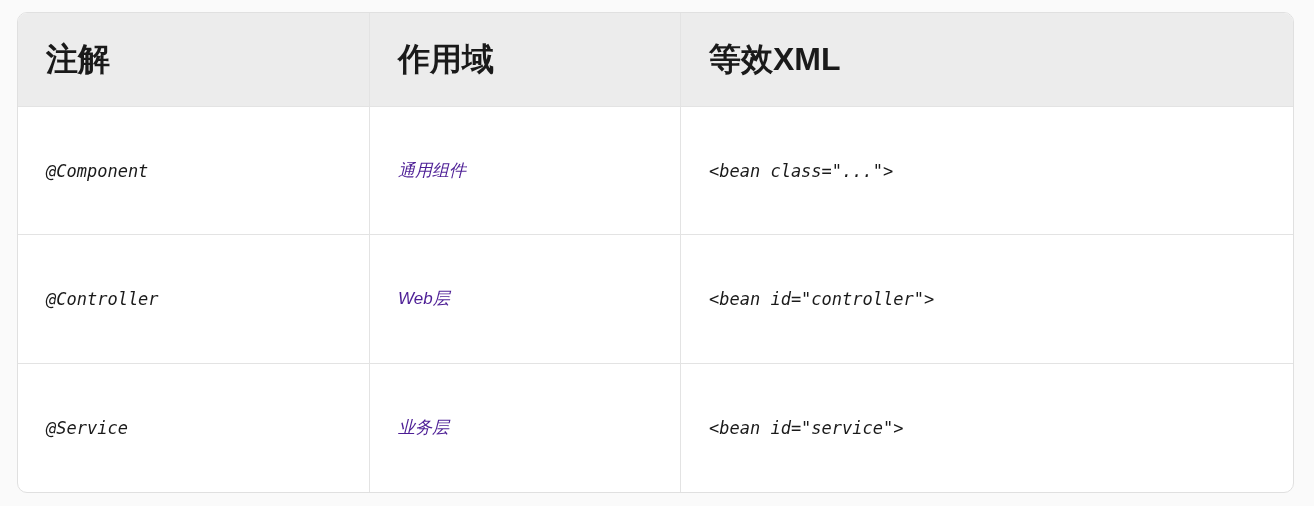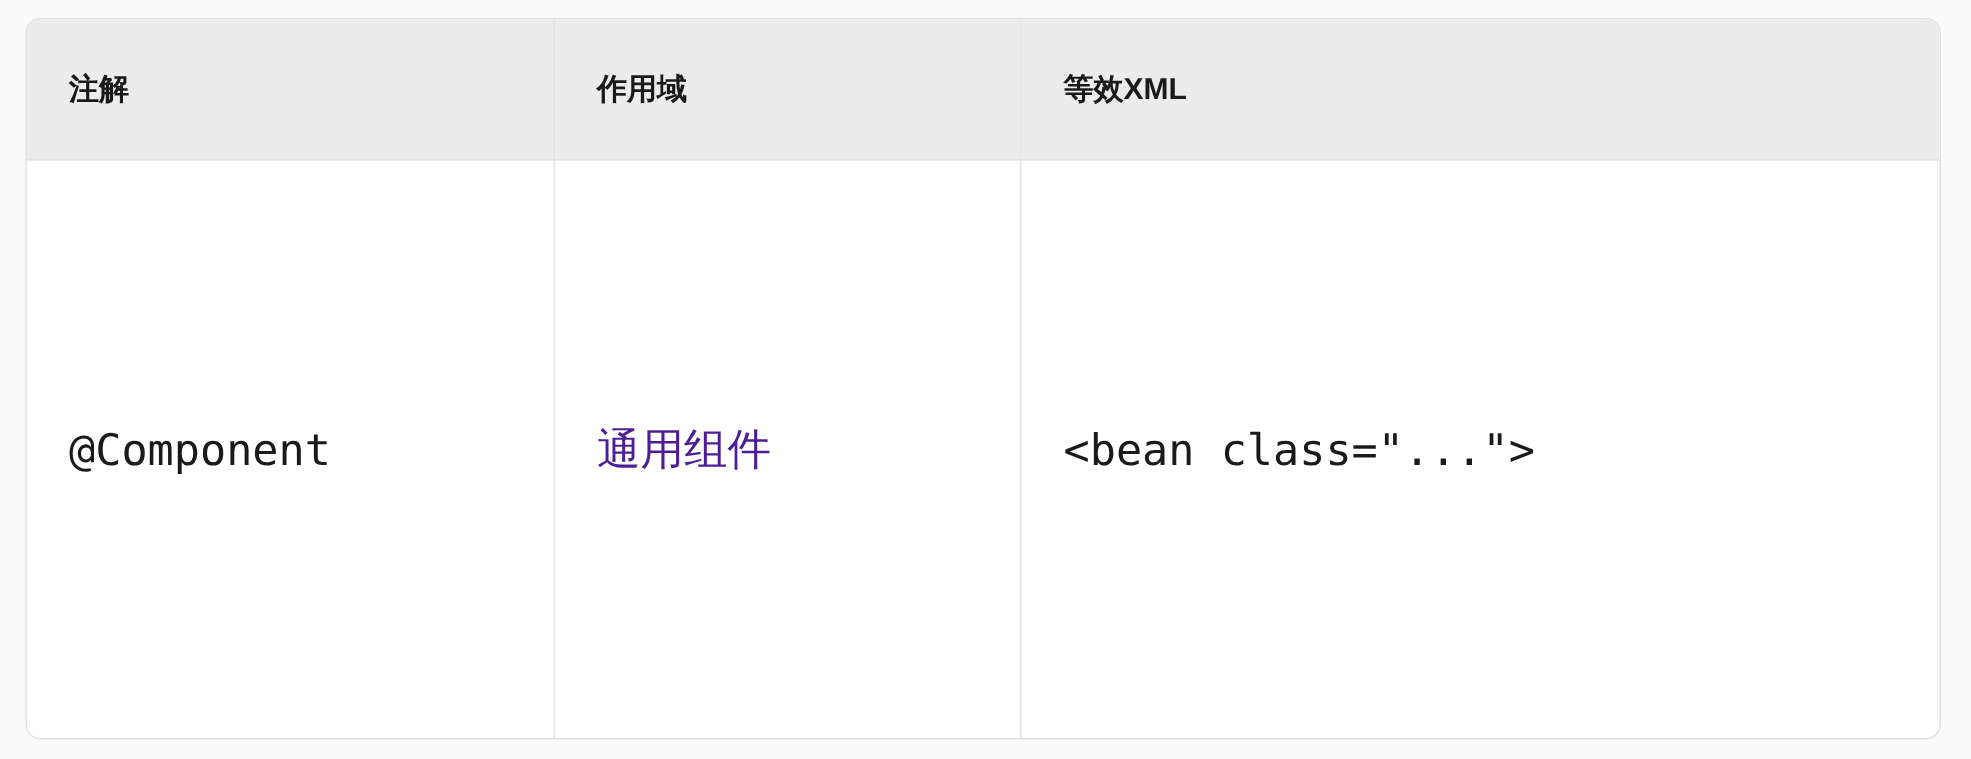--- a/index.html
+++ b/index.html
@@ -29,28 +29,29 @@
   }
   th, td {
     text-align: left;
     vertical-align: middle;
     padding: 0 20px 0 28px;
     white-space: nowrap;
   }
   thead th {
     background: #ececec;
     font-weight: 700;
-    font-size: 20px;
+    font-size: 32px;
     height: 94px;
     color: #1a1a1a;
     margin-top: 26px;
   }
   tbody td {
     height: 96px;
-    font-size: 29px;
+    font-size: 17px;
+    font-style: italic;
   }
   th:not(:last-child), td:not(:last-child) {
     border-right: 1px solid #e3e3e3;
   }
   thead th, tbody tr:not(:last-child) td {
     border-bottom: 1px solid #e3e3e3;
   }
   .col-annotation { width: 352px; }
   .col-scope { width: 311px; }
   .mono {
@@ -78,15 +79,25 @@
         <th>作用域</th>
         <th>等效XML</th>
       </tr>
     </thead>
     <tbody>
       <tr>
         <td class="mono">@Component</td>
         <td class="cjk">通用组件</td>
         <td class="mono">&lt;bean class="..."&gt;</td>
       </tr>
+      <tr>
+        <td class="mono">@Controller</td>
+        <td class="cjk">Web层</td>
+        <td class="mono">&lt;bean id="controller"&gt;</td>
+      </tr>
+      <tr>
+        <td class="mono">@Service</td>
+        <td class="cjk">业务层</td>
+        <td class="mono">&lt;bean id="service"&gt;</td>
+      </tr>
     </tbody>
   </table>
 </div>
 
 </body></html>

